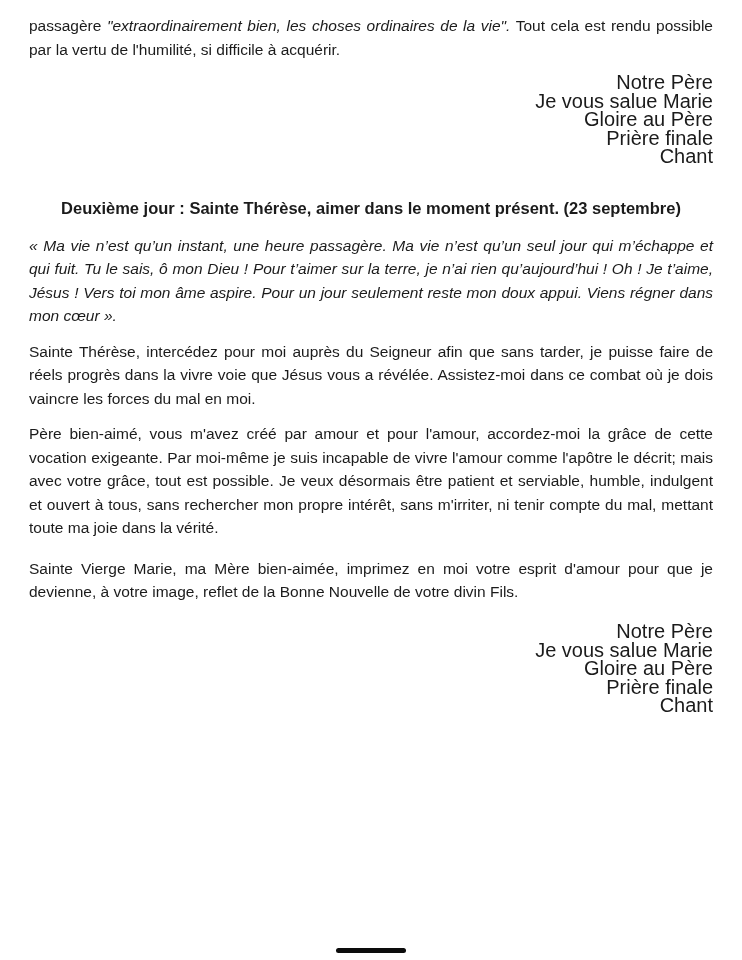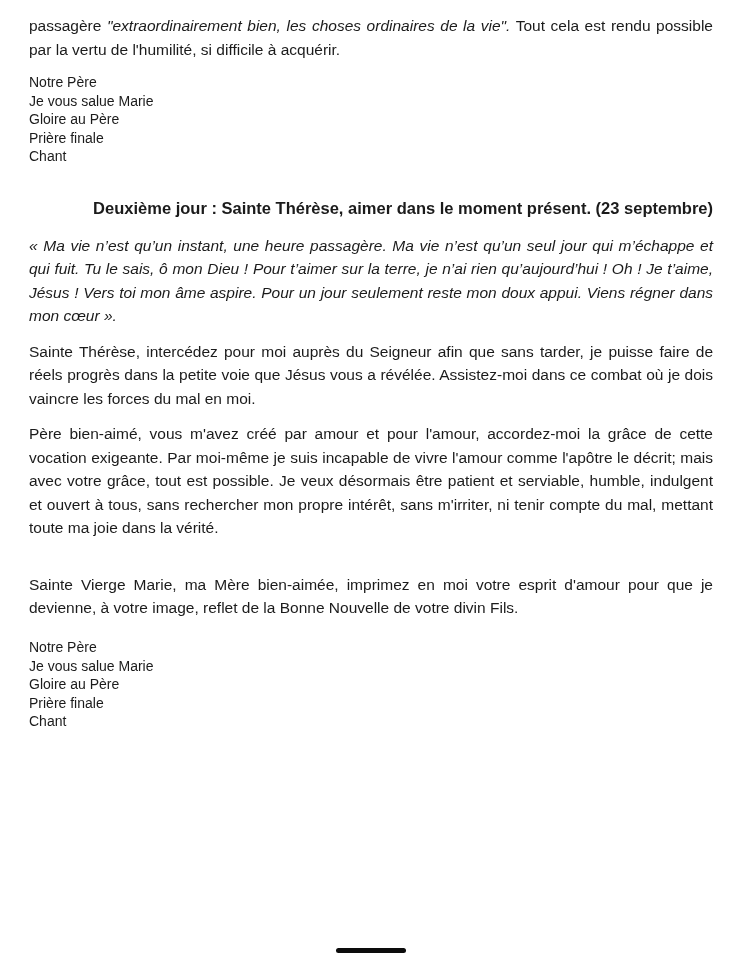--- a/index.html
+++ b/index.html
@@ -29,38 +29,38 @@
   }
   .quote {
     font-weight: normal;
     font-style: italic;
   }
   .day-heading {
     font-size: 16.5px;
     line-height: 22px;
     font-weight: bold;
     margin: 31px 0 15px 0;
-    text-align: right;
+    text-align: center;
   }
   .prayer-list {
-    font-size: 14px;
+    font-size: 20px;
     line-height: 18.6px;
     margin: 0;
     list-style: none;
     padding: 0;
-    text-align: left;
+    text-align: right;
   }
   .prayer-list.first {
     margin-bottom: 30px;
   }
   .prayer-list.second {
     margin-top: 18px;
   }
   .para.marie {
-    margin-top: 33px;
+    margin-top: 17px;
   }
   .para.marie .block-line {
     display: block;
   }
   .home-indicator {
     position: absolute;
     left: 50%;
     transform: translateX(-50%);
     bottom: 7px;
     width: 70px;
@@ -81,21 +81,21 @@
     <li>Je vous salue Marie</li>
     <li>Gloire au Père</li>
     <li>Prière finale</li>
     <li>Chant</li>
   </ul>
 
   <h2 class="day-heading">Deuxième jour : Sainte Thérèse, aimer dans le moment présent. (23 septembre)</h2>
 
   <p class="para quote">« Ma vie n’est qu’un instant, une heure passagère. Ma vie n’est qu’un seul jour qui m’échappe et qui fuit. Tu le sais, ô mon Dieu ! Pour t’aimer sur la terre, je n’ai rien qu’aujourd’hui ! Oh ! Je t’aime, Jésus ! Vers toi mon âme aspire. Pour un jour seulement reste mon doux appui. Viens régner dans mon cœur ».</p>
 
-  <p class="para">Sainte Thérèse, intercédez pour moi auprès du Seigneur afin que sans tarder, je puisse faire de réels progrès dans la petite voie que Jésus vous a révélée. Assistez-moi dans ce combat où je dois vaincre les forces du mal en moi.</p>
+  <p class="para">Sainte Thérèse, intercédez pour moi auprès du Seigneur afin que sans tarder, je puisse faire de réels progrès dans la vivre voie que Jésus vous a révélée. Assistez-moi dans ce combat où je dois vaincre les forces du mal en moi.</p>
 
 
   <p class="para">Père bien-aimé, vous m'avez créé par amour et pour l'amour, accordez-moi la grâce de cette vocation exigeante. Par moi-même je suis incapable de vivre l'amour comme l'apôtre le décrit; mais avec votre grâce, tout est possible. Je veux désormais être patient et serviable, humble, indulgent et ouvert à tous, sans rechercher mon propre intérêt, sans m'irriter, ni tenir compte du mal, mettant toute ma joie dans la vérité.</p>
 
   <p class="para marie">
       <span class="block-line">Sainte Vierge Marie, ma Mère bien-aimée, imprimez en moi votre esprit d'amour pour que je devienne, à votre image, reflet de la Bonne Nouvelle de votre divin Fils.</span>
     </p>
 
   <ul class="prayer-list second">
     <li>Notre Père</li>

